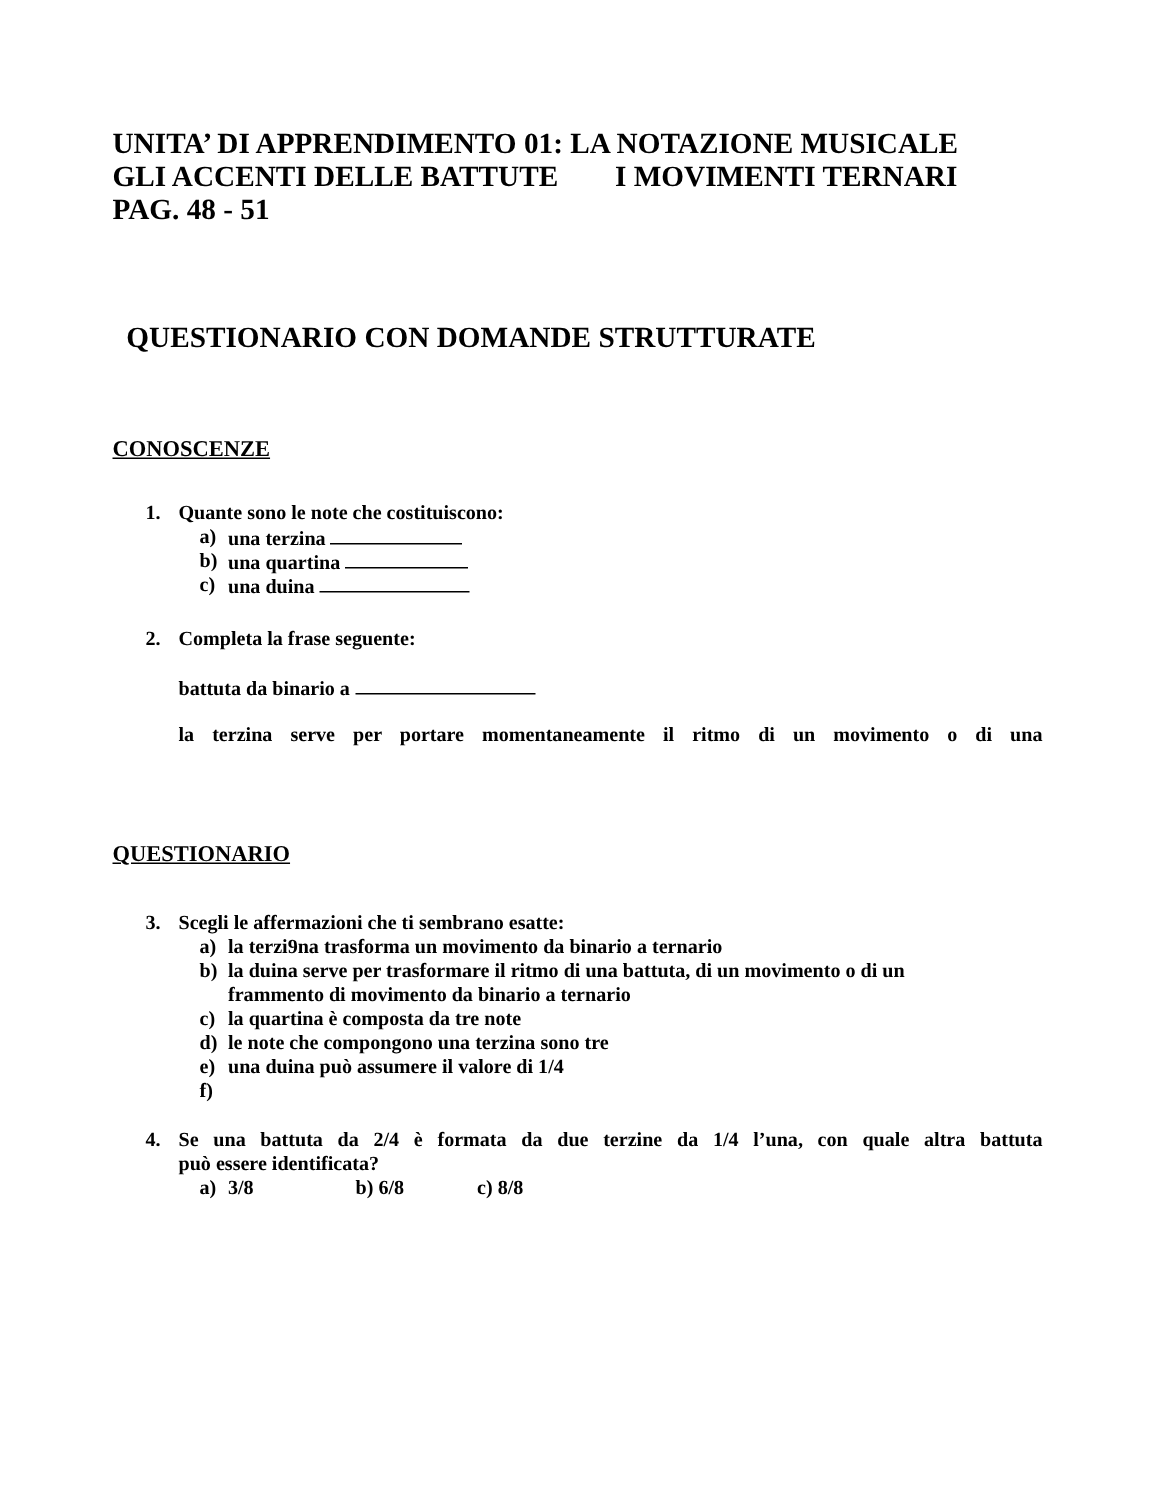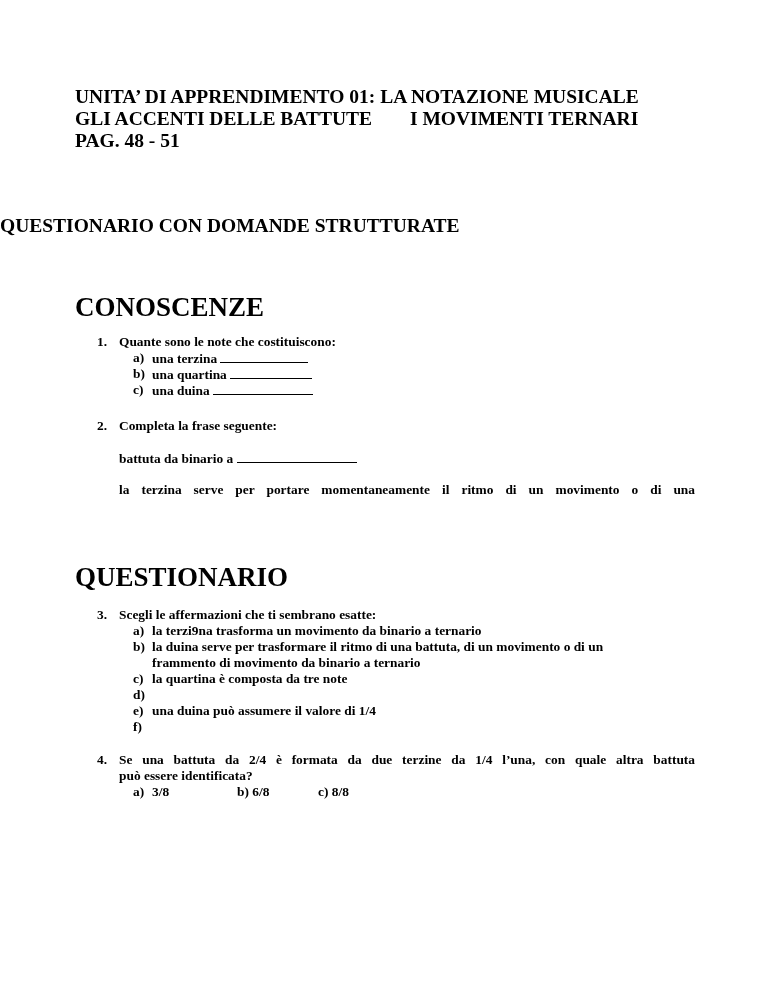--- a/index.html
+++ b/index.html
@@ -1,21 +1,21 @@
 <!DOCTYPE html>
 <html><head>
 <meta charset="utf-8">
 <style>
   html, body { margin: 0; padding: 0; background: #ffffff; }
   body { width: 768px; height: 994px; position: relative; overflow: hidden;
          font-family: "Liberation Serif", "DejaVu Serif", serif; color: #000; font-weight: bold; }
   .abs { position: absolute; white-space: nowrap; }
   .hdr { left: 75px; font-size: 19.5px; line-height: 22px; }
-  .title { left: 0; width: 628px; text-align: left; top: 215px; font-size: 19.5px; }
-  .sec { left: 75px; font-size: 27px; }
+  .title { left: 0; width: 628px; text-align: center; top: 215px; font-size: 19.5px; }
+  .sec { left: 75px; font-size: 15px; text-decoration: underline; }
   .q { font-size: 13.4px; line-height: 16px; }
   .num { position: absolute; left: 97px; }
   .qtext { position: absolute; left: 119px; }
   .let { position: absolute; left: 133px; }
   .opt { position: absolute; left: 152px; }
   .just { white-space: normal; text-align: justify; text-align-last: justify; width: 576px; }
   .blank { display: inline-block; border-bottom: 1px solid #000; height: 12px; vertical-align: baseline; }
 </style>
 </head>
 <body>
@@ -60,20 +60,21 @@
   <span class="opt" style="top:16px;">la terzi9na trasforma un movimento da binario a ternario</span>
 
   <span class="let" style="top:32px;">b)</span>
   <span class="opt" style="top:32px;">la duina serve per trasformare il ritmo di una battuta, di un  movimento o di un</span>
   <span class="opt" style="top:48px;">frammento di movimento da binario a ternario</span>
 
   <span class="let" style="top:64px;">c)</span>
   <span class="opt" style="top:64px;">la quartina è composta da tre note</span>
 
   <span class="let" style="top:80px;">d)</span>
+  <span class="opt" style="top:80px;">le note che compongono una terzina sono tre</span>
 
   <span class="let" style="top:96px;">e)</span>
   <span class="opt" style="top:96px;">una duina può assumere il valore di 1/4</span>
 
   <span class="let" style="top:112px;">f)</span>
 </div>
 
 <div class="abs q" style="top:752px; left:0; width:768px; height:52px;">
   <span class="num" style="top:0;">4.</span>
   <span class="qtext just" style="top:0;">Se una battuta da 2/4 è formata da due terzine da 1/4  l’una, con quale altra battuta</span>

